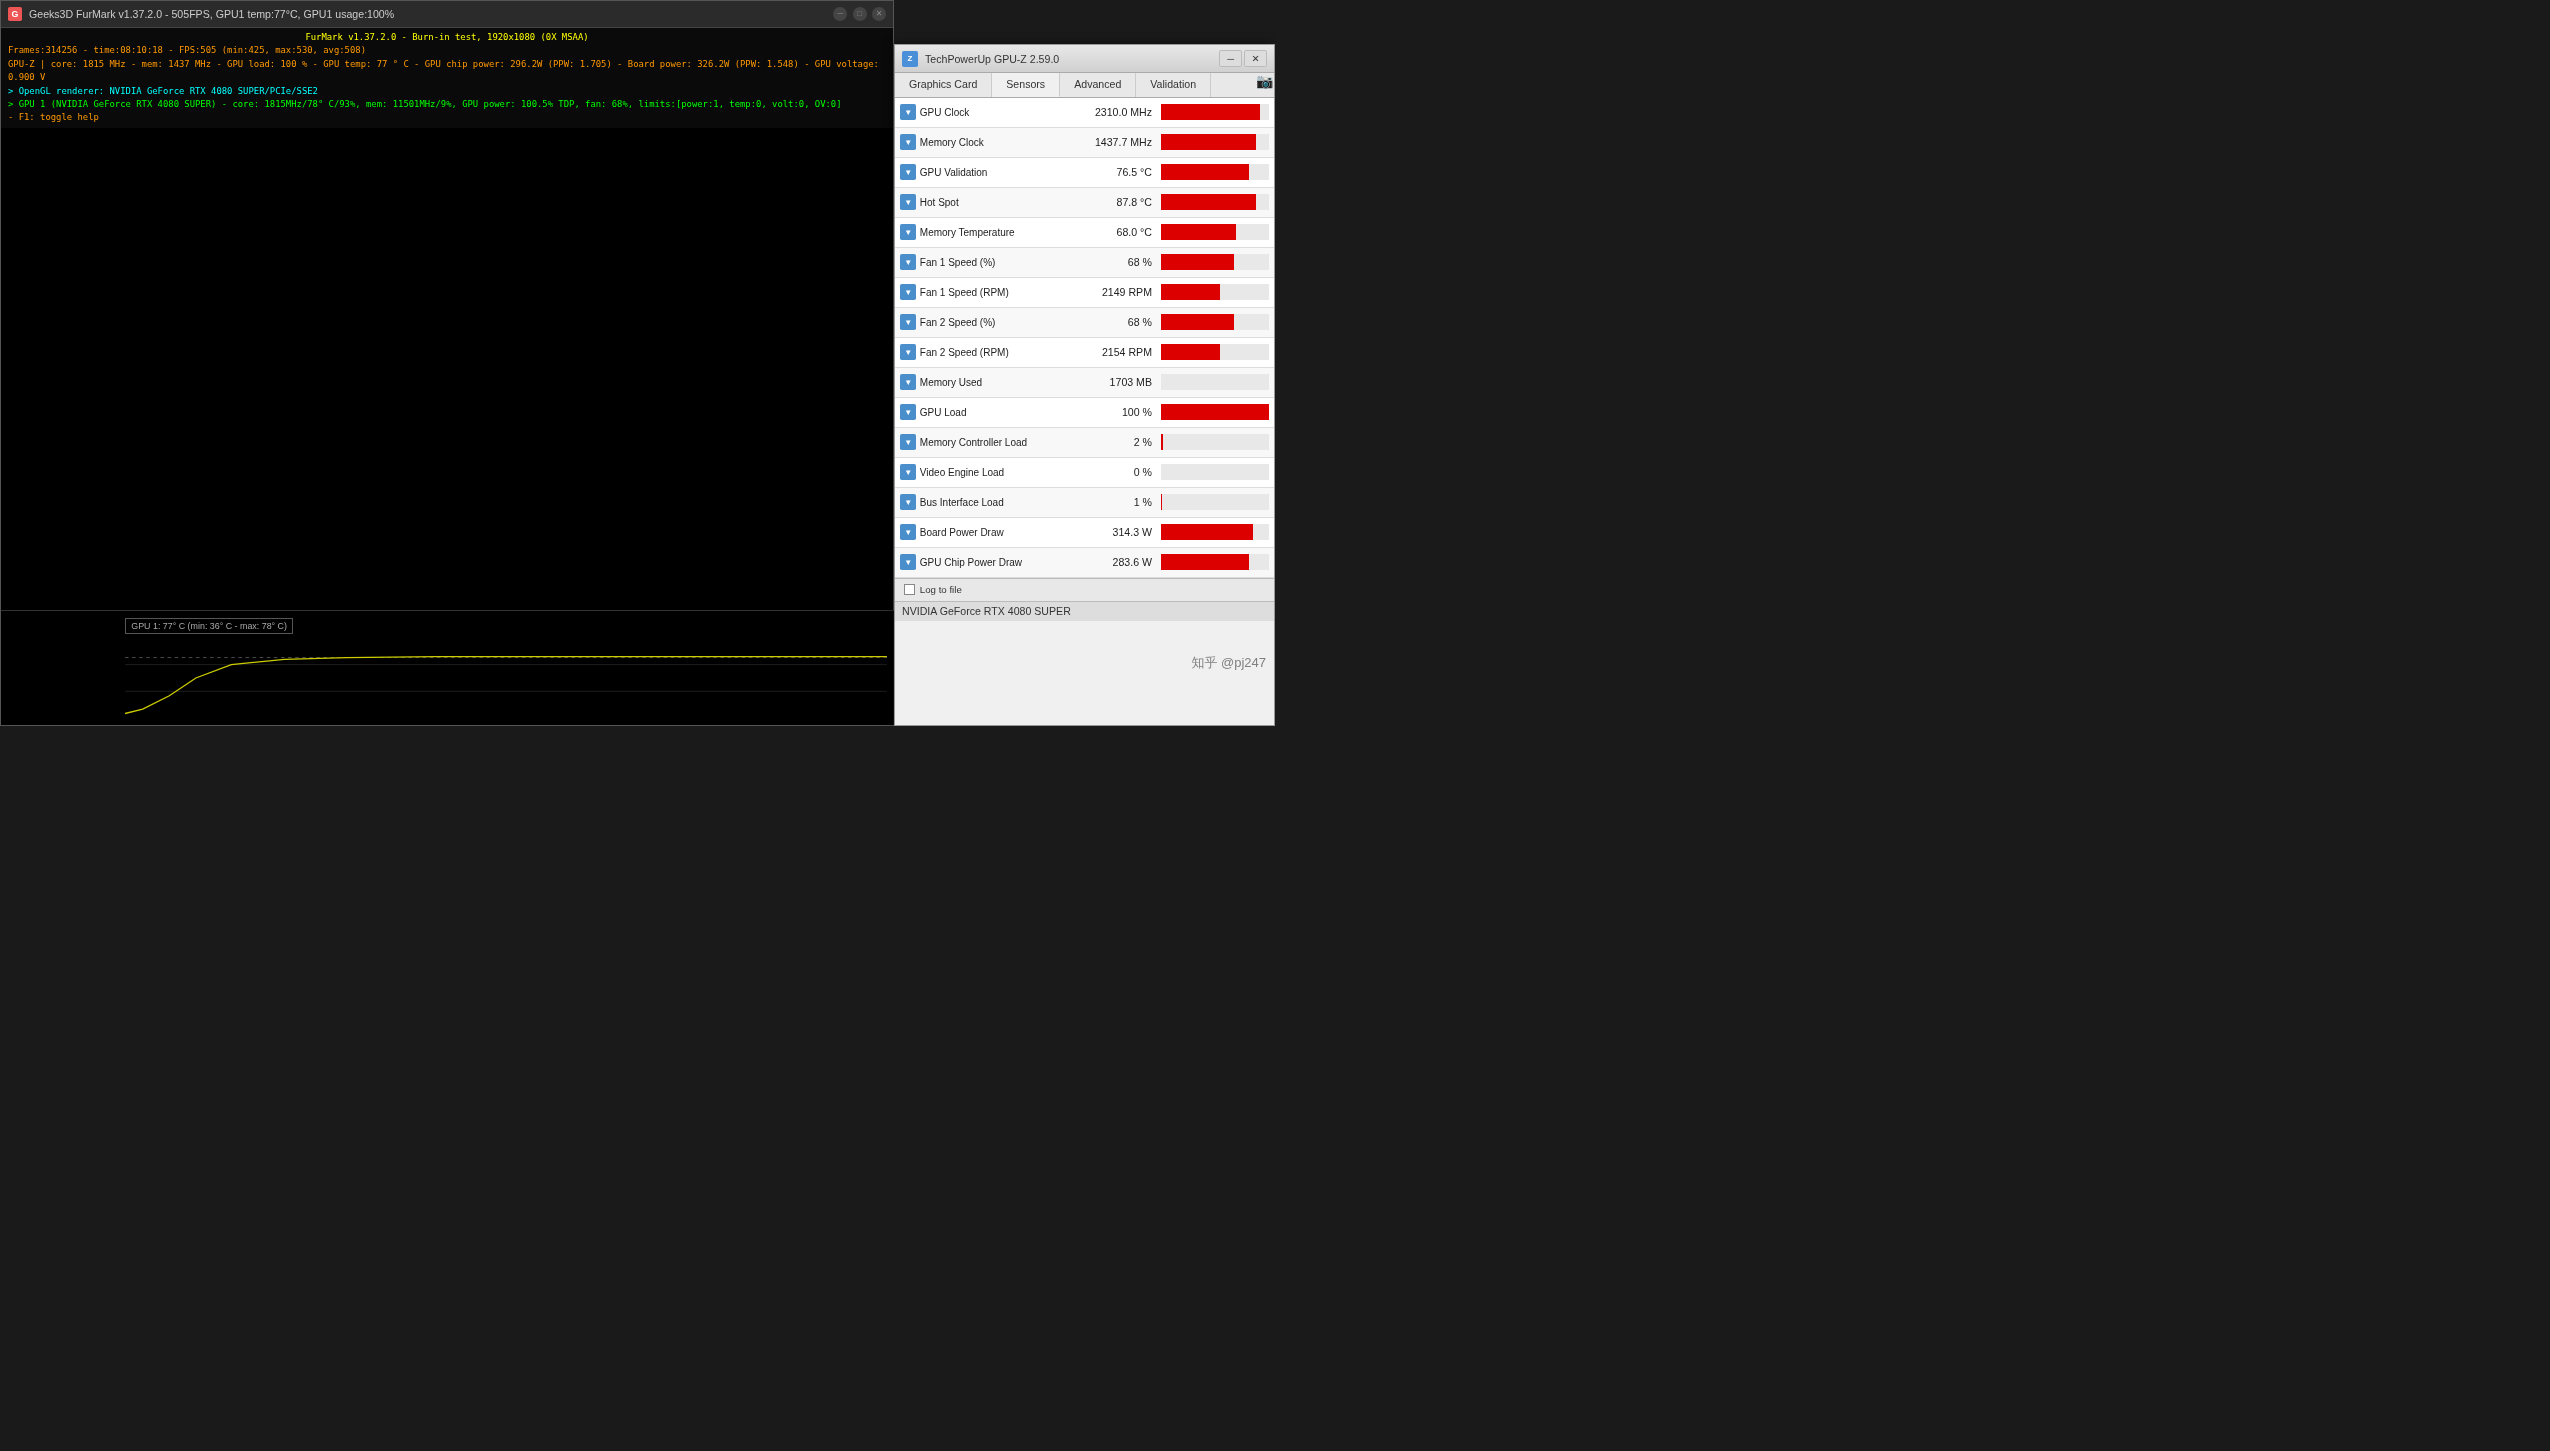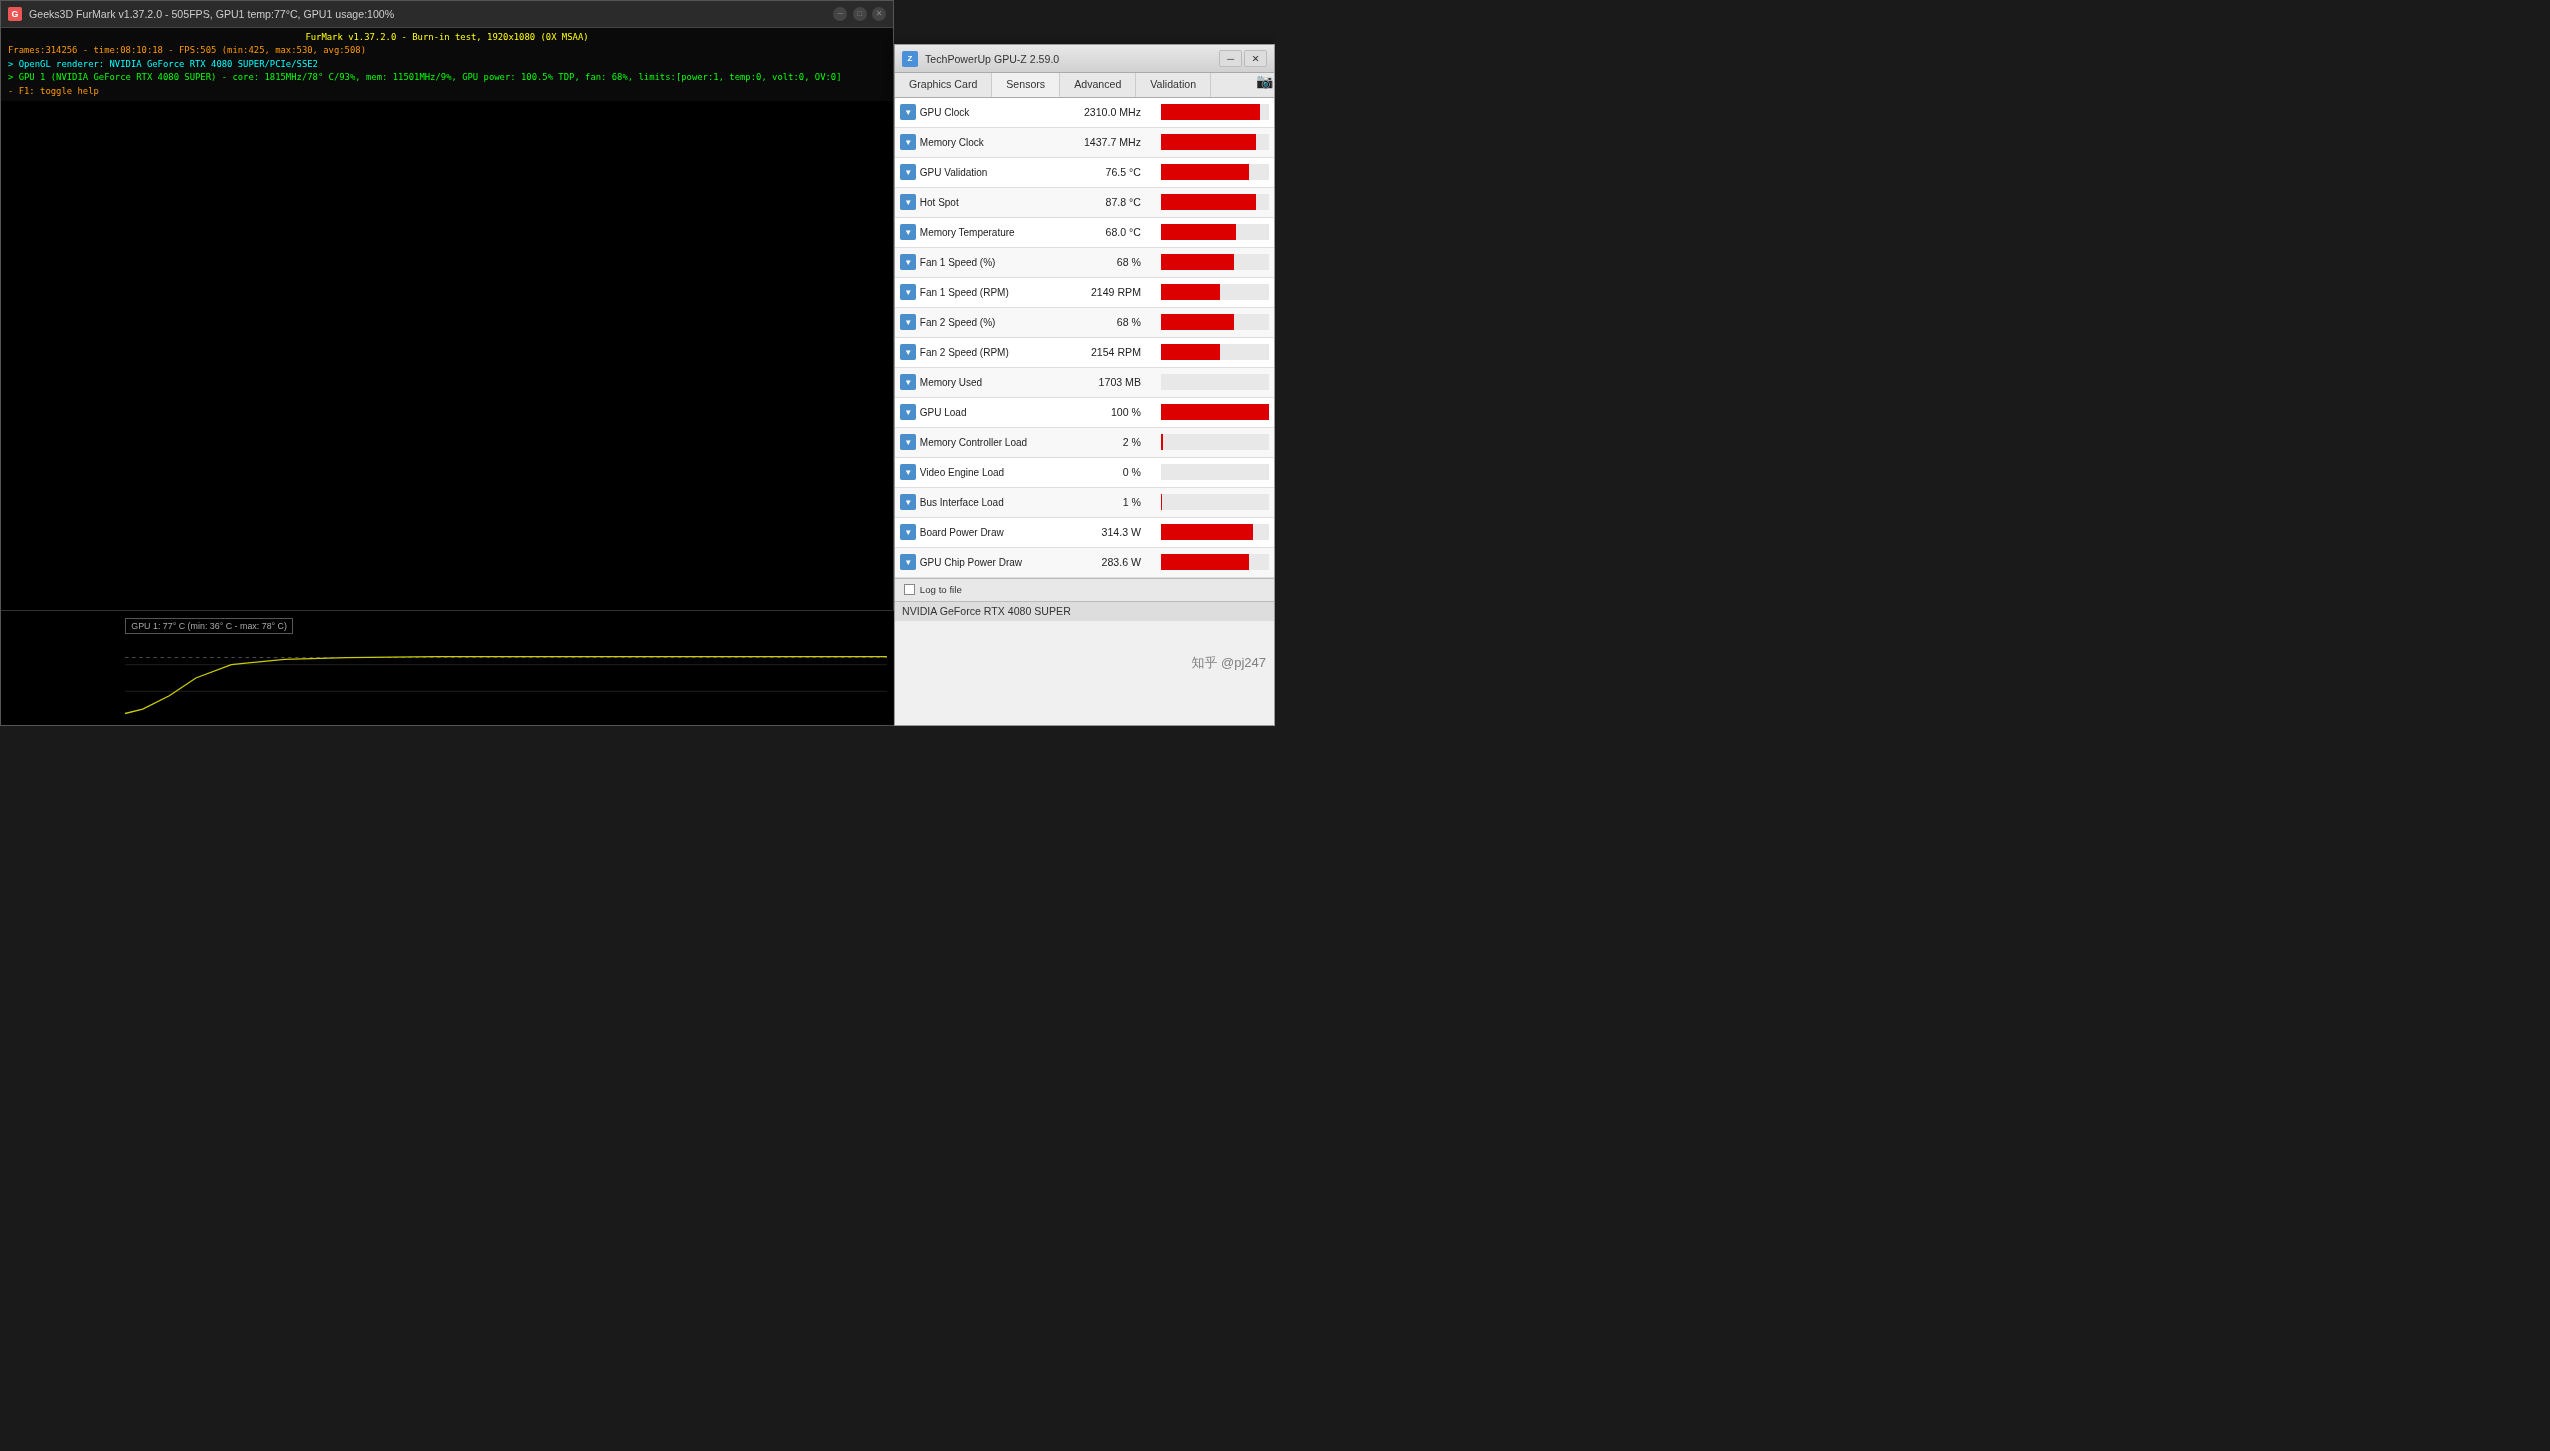--- a/index.html
+++ b/index.html
@@ -257,21 +257,21 @@
       display: flex; align-items: center; justify-content: center;
       color: white;
       font-size: 8px;
       cursor: pointer;
       flex-shrink: 0;
     }
 
     .sensor-value {
       width: 89px;
       text-align: right;
-      padding-right: 20px;
+      padding-right: 9px;
       font-size: 10.6px;
       color: #222;
       font-weight: 500;
     }
 
     .sensor-bar-area {
       flex: 1;
       height: 16px;
       background: #e8e8e8;
       margin-right: 5.3px;
@@ -359,20 +359,21 @@
     <div class="furmark-controls">
       <div class="furmark-control-btn">─</div>
       <div class="furmark-control-btn">□</div>
       <div class="furmark-control-btn">✕</div>
     </div>
   </div>
 
   <div class="furmark-info-bar">
     <div class="yellow">FurMark v1.37.2.0 - Burn-in test, 1920x1080 (0X MSAA)</div>
     <div>Frames:314256 - time:08:10:18 - FPS:505 (min:425, max:530, avg:508)</div>
+    <div>GPU-Z | core: 1815 MHz - mem: 1437 MHz - GPU load: 100 % - GPU temp: 77 ° C - GPU chip power: 296.2W (PPW: 1.705) - Board power: 326.2W (PPW: 1.548) - GPU voltage: 0.900 V</div>
     <div class="cyan">&gt; OpenGL renderer: NVIDIA GeForce RTX 4080 SUPER/PCIe/SSE2</div>
     <div class="green">&gt; GPU 1 (NVIDIA GeForce RTX 4080 SUPER) - core: 1815MHz/78° C/93%, mem: 11501MHz/9%, GPU power: 100.5% TDP, fan: 68%, limits:[power:1, temp:0, volt:0, OV:0]</div>
     <div>- F1: toggle help</div>
   </div>
 
 
   <div class="graph-area">
     <div class="graph-label">GPU 1: 77° C (min: 36° C - max: 78° C)</div>
 
     <div class="graph-canvas-area">

